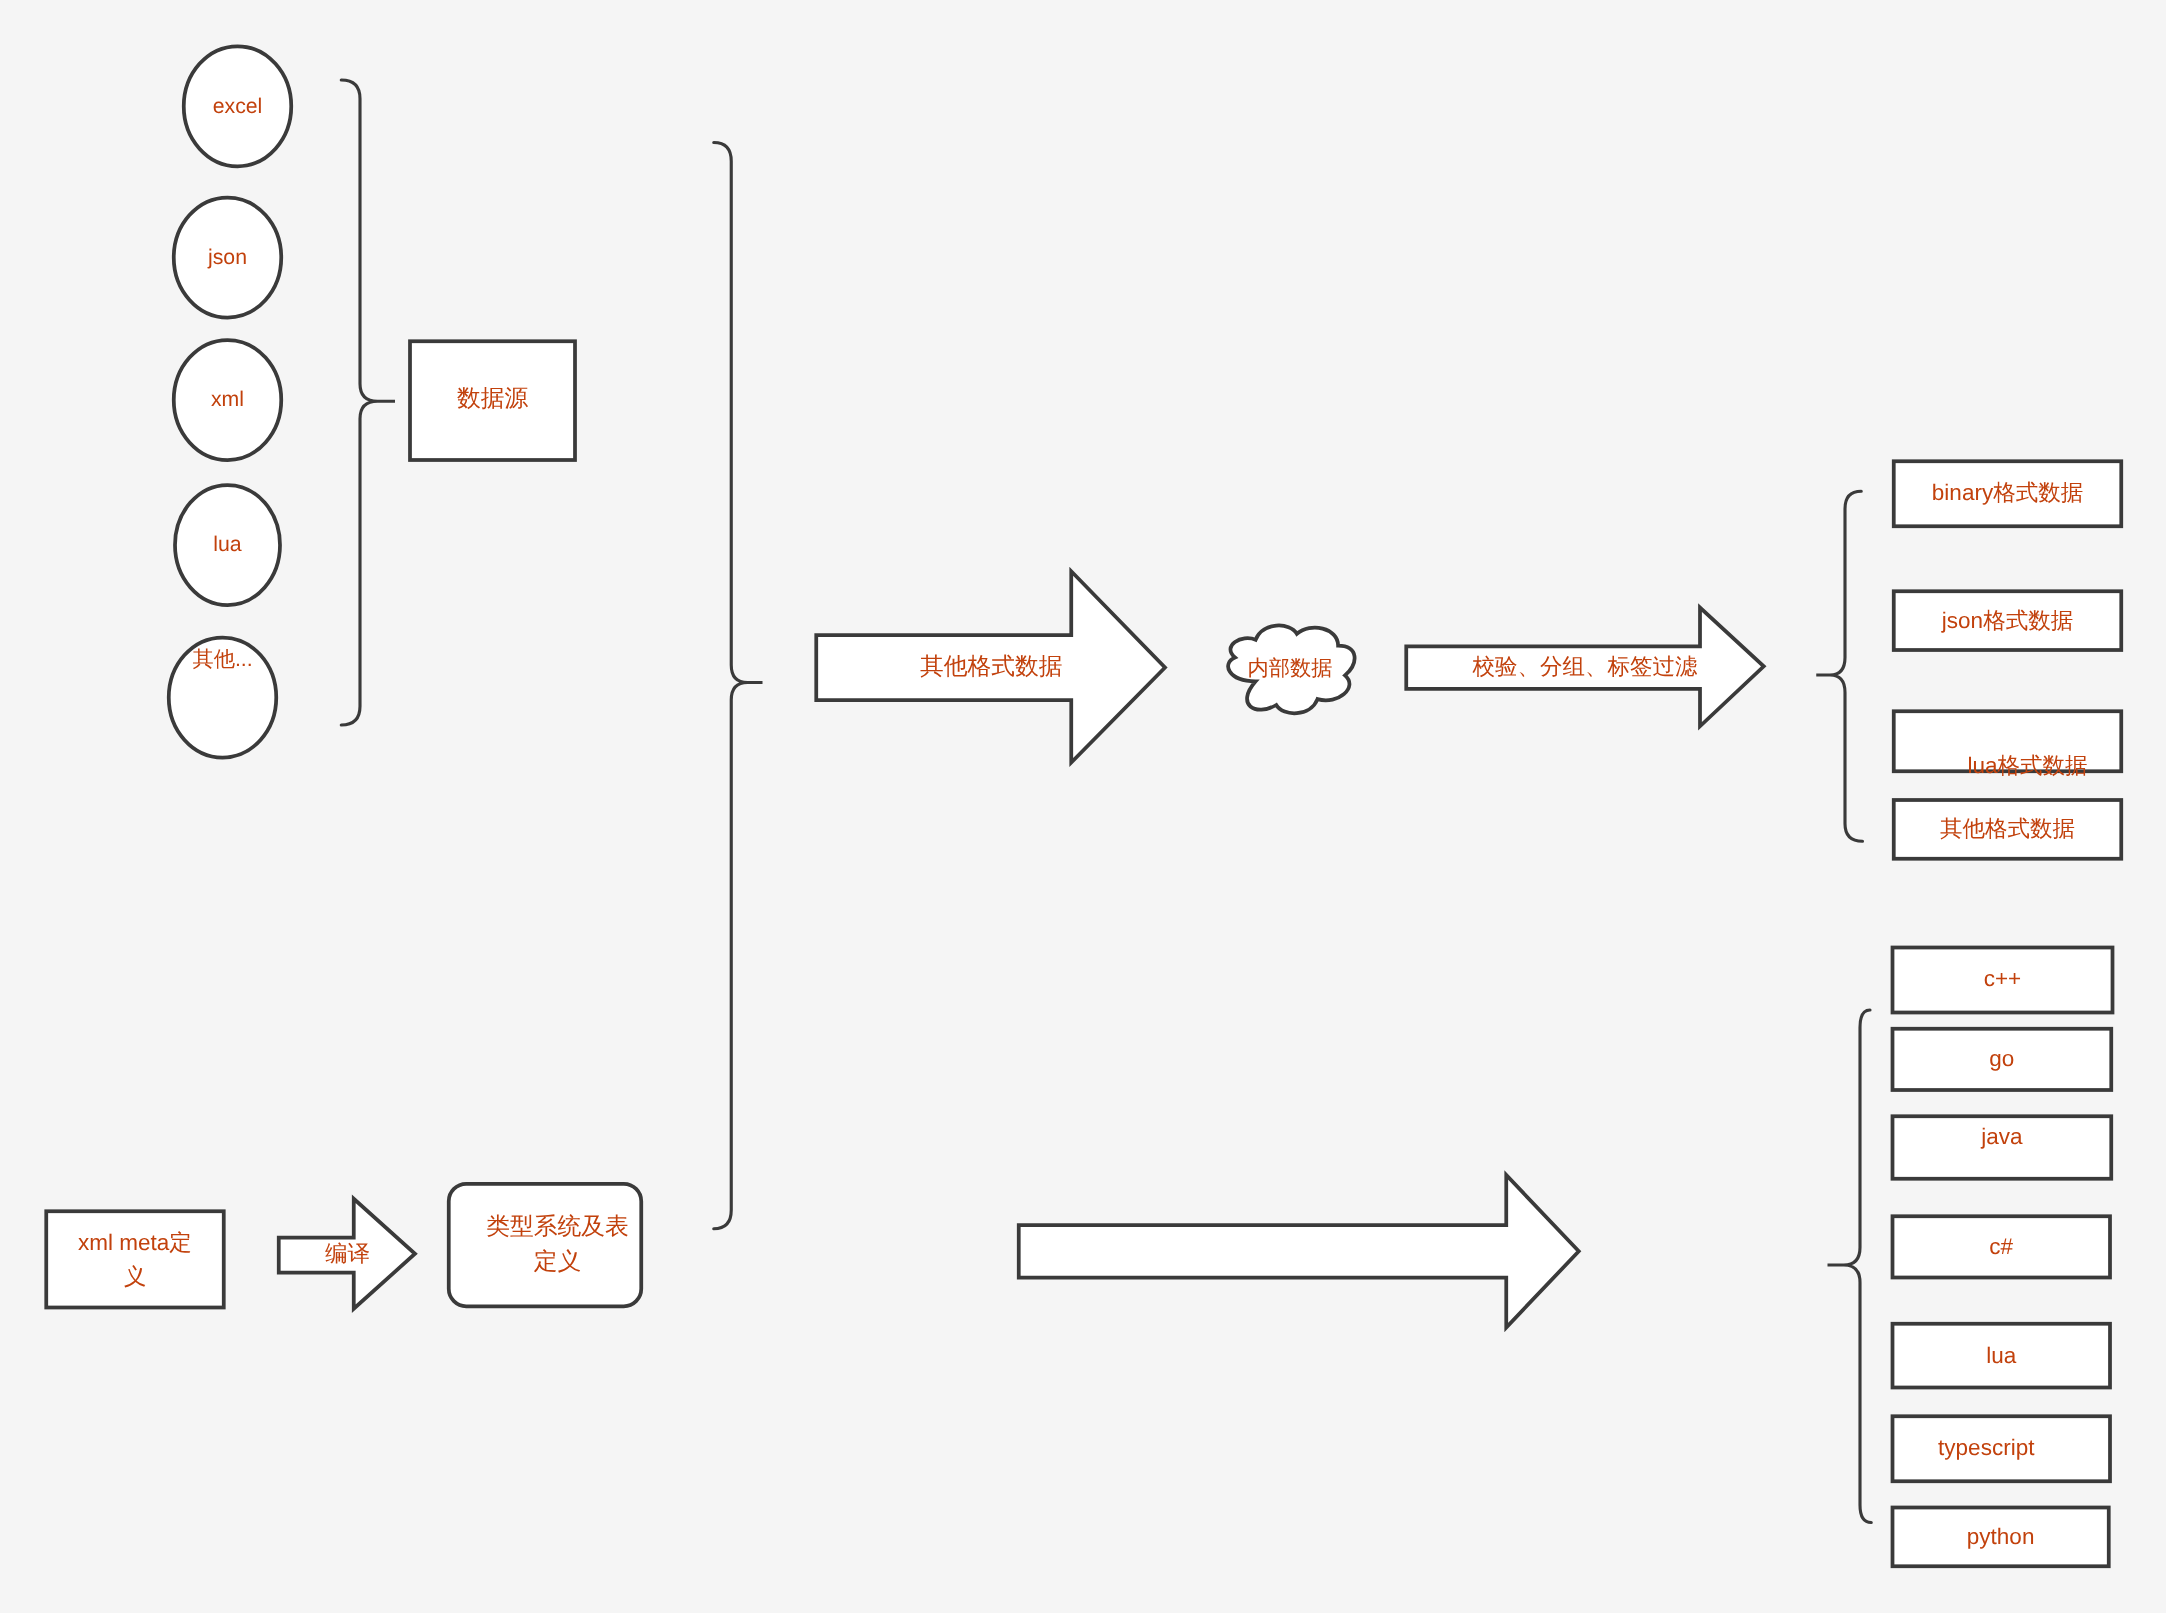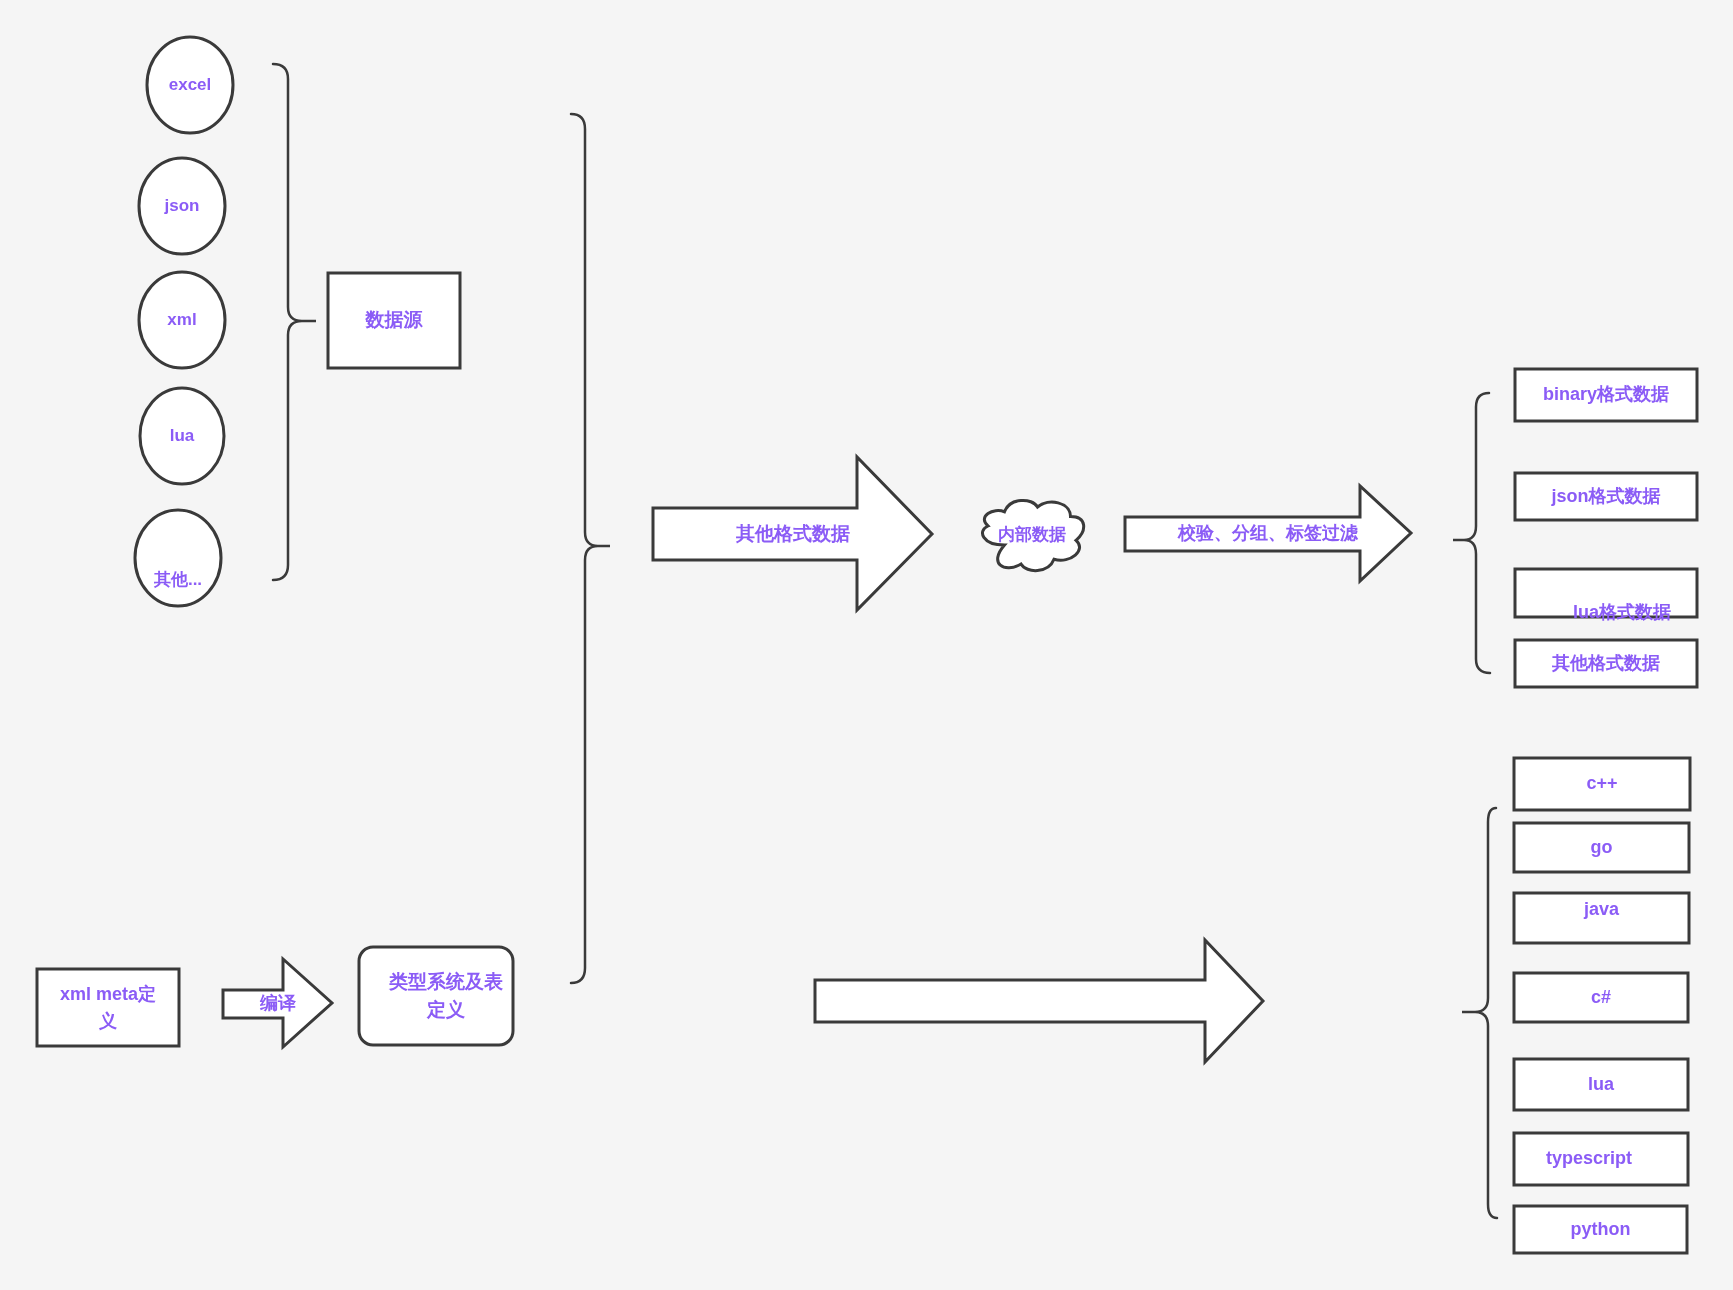--- a/index.html
+++ b/index.html
@@ -1,22 +1,22 @@
 <!DOCTYPE html>
 <html><head>
 <meta charset="utf-8">
 <style>
   html,body{margin:0;padding:0;}
   body{background:#f5f5f5;font-family:"Liberation Sans","DejaVu Sans",sans-serif;}
   #canvas{position:relative;width:1733px;height:1290px;background:#f5f5f5;overflow:hidden;}
   #shapes{position:absolute;left:0;top:0;}
   .lbl{
     position:absolute;display:flex;align-items:center;justify-content:center;
-    text-align:center;color:#8b5cf6;font-size:18px;line-height:1.3;
-    white-space:pre;pointer-events:none;font-weight:bold;
+    text-align:center;color:#c2410c;font-size:18px;line-height:1.3;
+    white-space:pre;pointer-events:none;
   }
   .lbl.cjk-lg{font-size:19px;}
   .lbl.small{font-size:17px;}
   .lbl.stack{flex-direction:column;line-height:1.45;}
 </style>
 </head>
 <body>
 
 <div id="canvas">
 
@@ -66,21 +66,21 @@
     <rect x="1514" y="973" width="174" height="49" fill="#ffffff" stroke-width="3"></rect>
     <rect x="1514" y="1059" width="174" height="51" fill="#ffffff" stroke-width="3"></rect>
     <rect x="1514" y="1133" width="174" height="52" fill="#ffffff" stroke-width="3"></rect>
     <rect x="1514" y="1206" width="173" height="47" fill="#ffffff" stroke-width="3"></rect>
   </svg>
 
   <div class="lbl small" style="left:130px;top:65px;width:120px;height:40px;">excel</div>
   <div class="lbl small" style="left:122px;top:186px;width:120px;height:40px;">json</div>
   <div class="lbl small" style="left:122px;top:300px;width:120px;height:40px;">xml</div>
   <div class="lbl small" style="left:122px;top:416px;width:120px;height:40px;">lua</div>
-  <div class="lbl small" style="left:118px;top:560px;width:120px;height:40px;">其他...</div>
+  <div class="lbl small" style="left:118px;top:508px;width:120px;height:40px;">其他...</div>
 
   <div class="lbl cjk-lg" style="left:328px;top:273px;width:132px;height:95px;">数据源</div>
 
   <div class="lbl cjk-lg" style="left:653px;top:508px;width:280px;height:52px;">其他格式数据</div>
 
   <div class="lbl small" style="left:977px;top:488px;width:110px;height:95px;">内部数据</div>
 
   <div class="lbl" style="left:1515px;top:369px;width:182px;height:52px;">binary格式数据</div>
 
   <div class="lbl" style="left:1125px;top:517px;width:286px;height:34px;">校验、分组、标签过滤</div>

